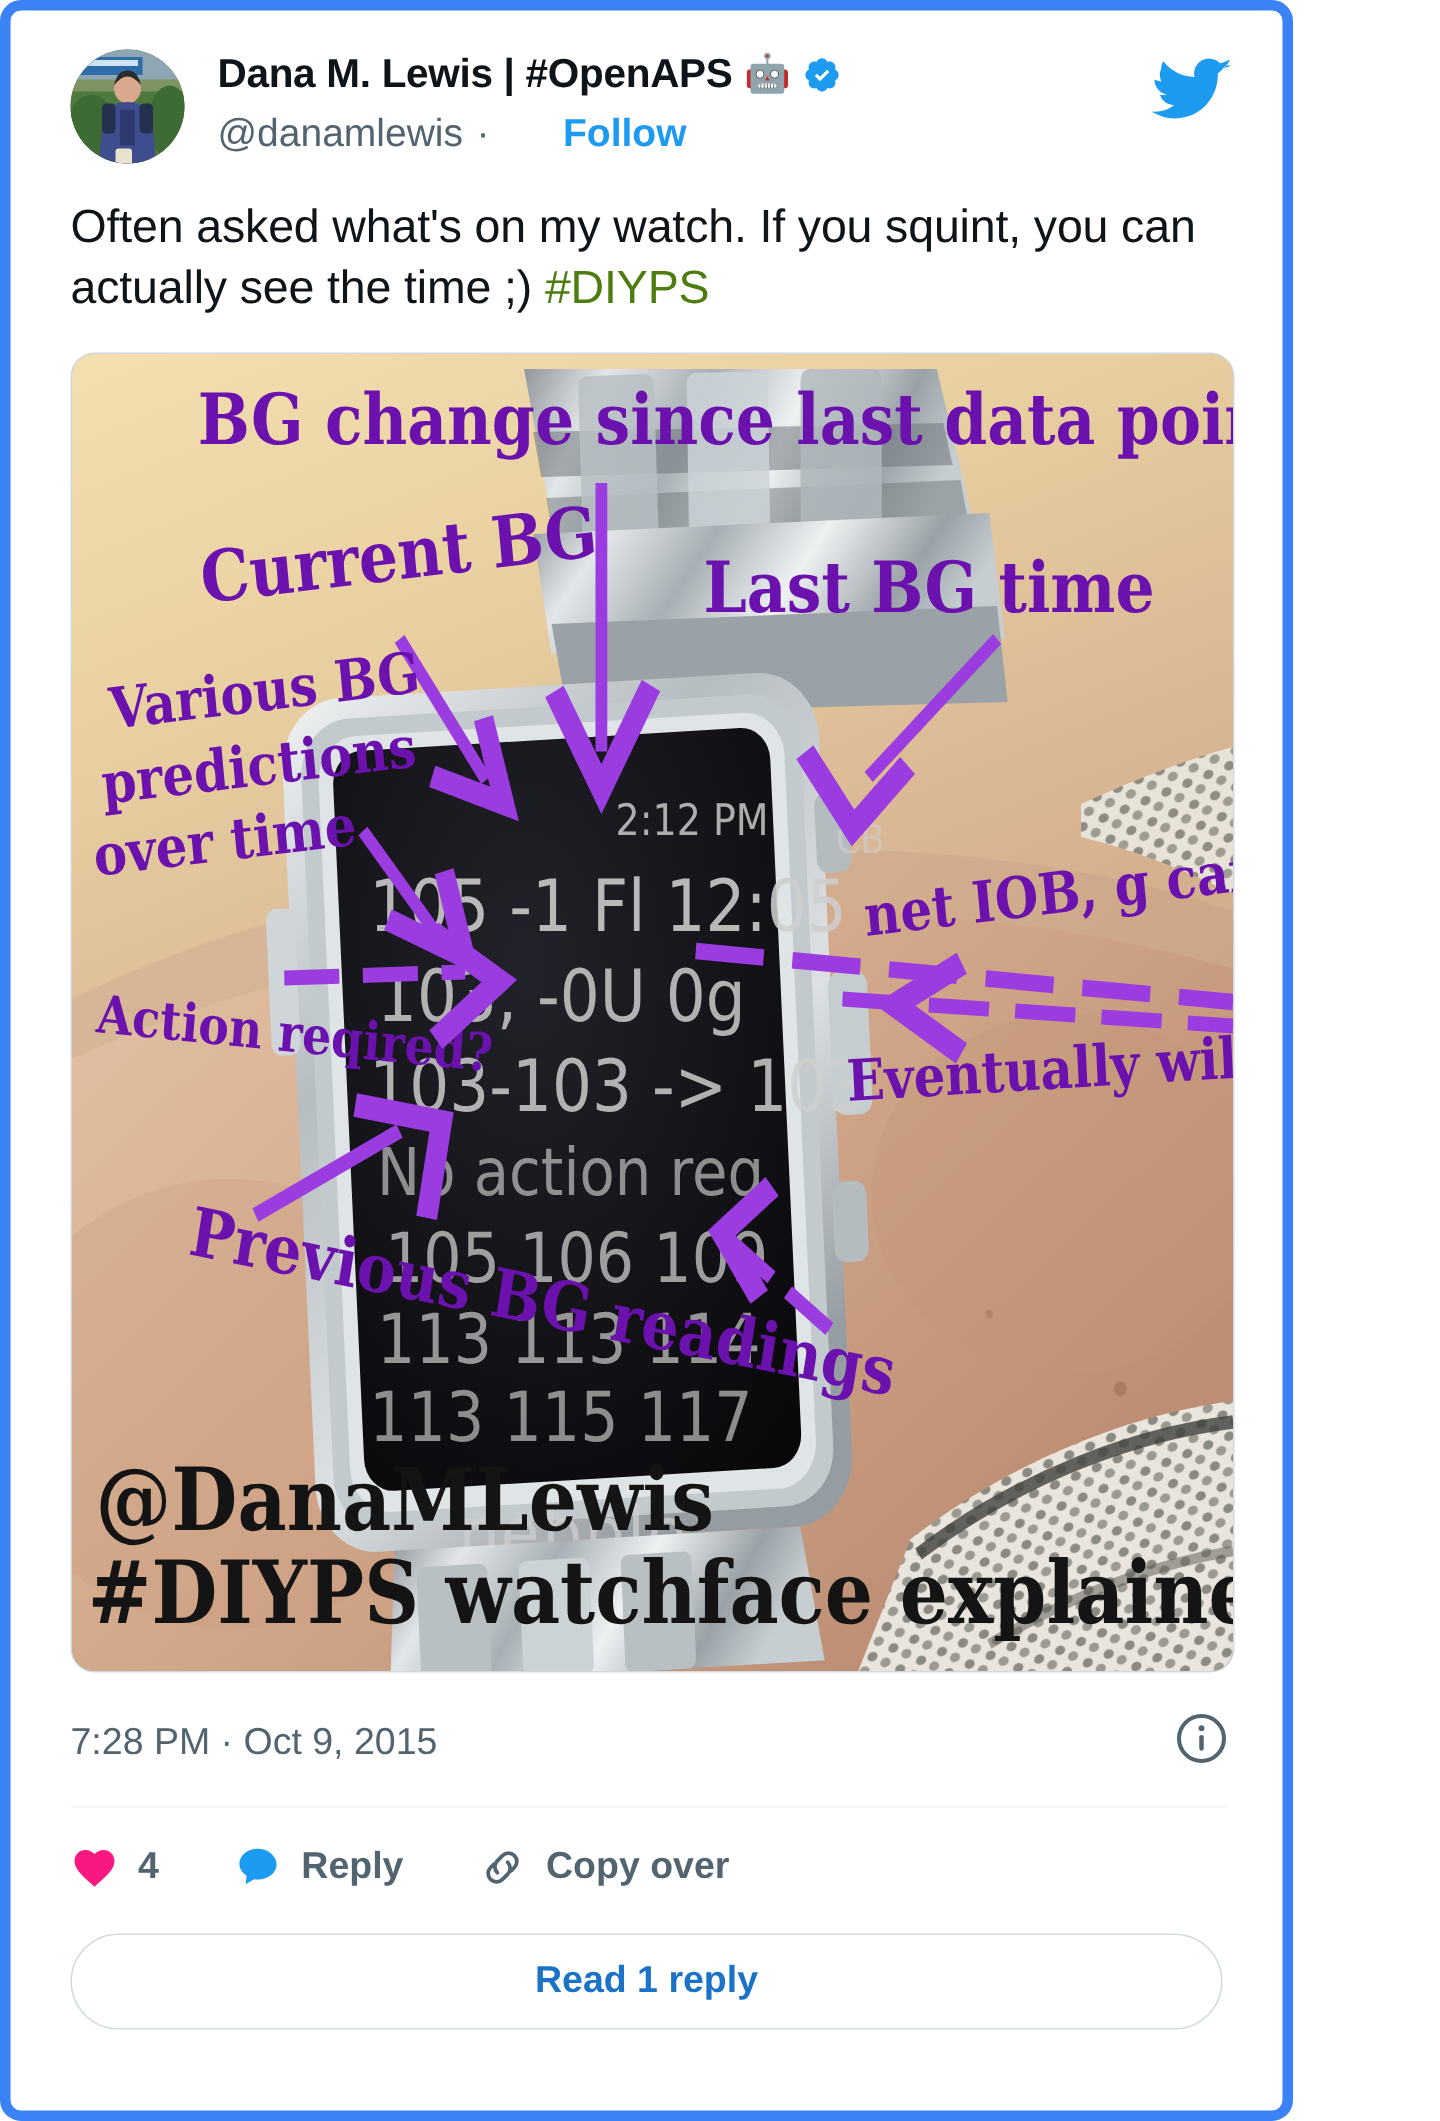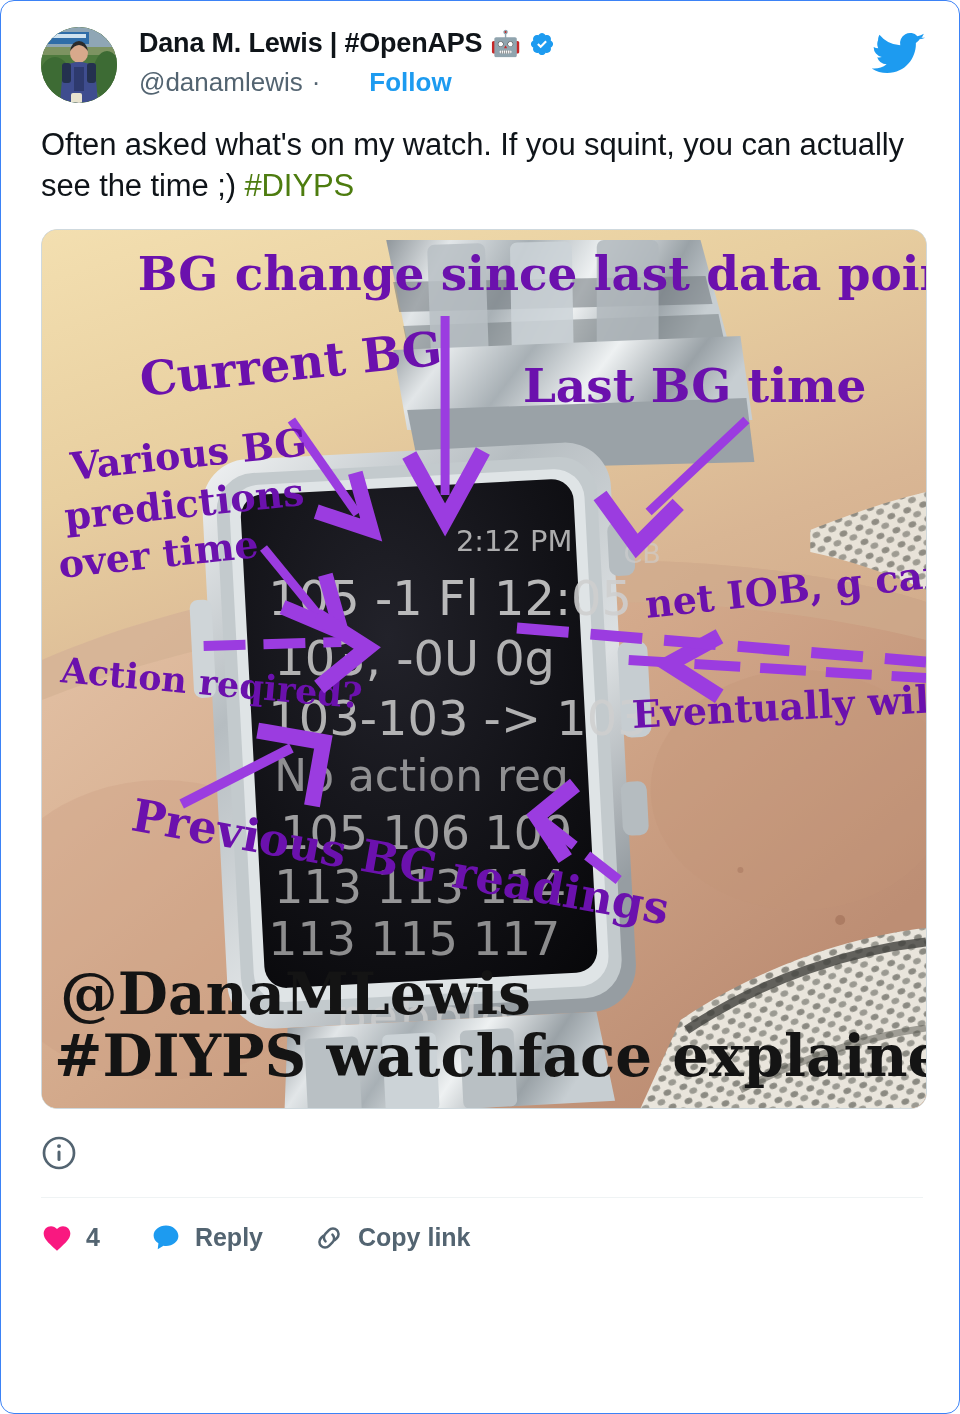--- a/index.html
+++ b/index.html
@@ -7,25 +7,25 @@
     padding: 0;
     background: #ffffff;
   }
   body {
     font-family: "Liberation Sans", sans-serif;
     -webkit-font-smoothing: antialiased;
   }
 
   .tweet-card {
     position: relative;
-    width: 960px;
+    width: 862px;
     height: 1414px;
     box-sizing: border-box;
     background: #ffffff;
-    border: 1px solid #3b82f6;
+    border: 7px solid #3b82f6;
     border-radius: 14px;
     overflow: hidden;
   }
 
   
   .tweet-header {
     display: flex;
     align-items: flex-start;
     padding: 26px 30px 0 40px;
     position: relative;
@@ -405,20 +405,21 @@
 
             <text class="ann-black" x="18" y="784" font-size="58">@DanaMLewis</text>
             <text class="ann-black" x="12" y="846" font-size="58">#DIYPS watchface explained</text>
           </g>
         </g>
       </svg>
     </div>
   </div>
 
   <div class="meta-row">
+    <span class="timestamp">7:28 PM · Oct 9, 2015</span>
     <span>
       <svg class="info-icon" viewBox="0 0 24 24" xmlns="http://www.w3.org/2000/svg" aria-hidden="true">
         <circle cx="12" cy="12" r="10" fill="none" stroke="#536471" stroke-width="1.8"></circle>
         <circle cx="12" cy="7.4" r="1.3" fill="#536471"></circle>
         <rect x="11" y="10.4" width="2" height="7" rx="1" fill="#536471"></rect>
       </svg>
     </span>
   </div>
 
   <div class="divider"></div>
@@ -443,18 +444,21 @@
       <span class="action-label">Reply</span>
     </div>
 
     <div class="action-group">
       <span>
         <svg class="icon-20" viewBox="0 0 24 24" xmlns="http://www.w3.org/2000/svg" aria-hidden="true">
           <path d="M9.4 14.6a4.2 4.2 0 0 1 0-5.94l2.6-2.6a4.2 4.2 0 0 1 5.94 5.94l-1.6 1.6" fill="none" stroke="#536471" stroke-width="1.9" stroke-linecap="round"></path>
           <path d="M14.6 9.4a4.2 4.2 0 0 1 0 5.94l-2.6 2.6a4.2 4.2 0 0 1-5.94-5.94l1.6-1.6" fill="none" stroke="#536471" stroke-width="1.9" stroke-linecap="round"></path>
         </svg>
       </span>
-      <span class="action-label">Copy link</span>
+      <span class="action-label">Copy over</span>
     </div>
   </div>
 
+  <div class="read-replies">
+    <span class="read-replies-label">Read 1 reply</span>
+  </div>
 
 </div>
 
 </body></html>

